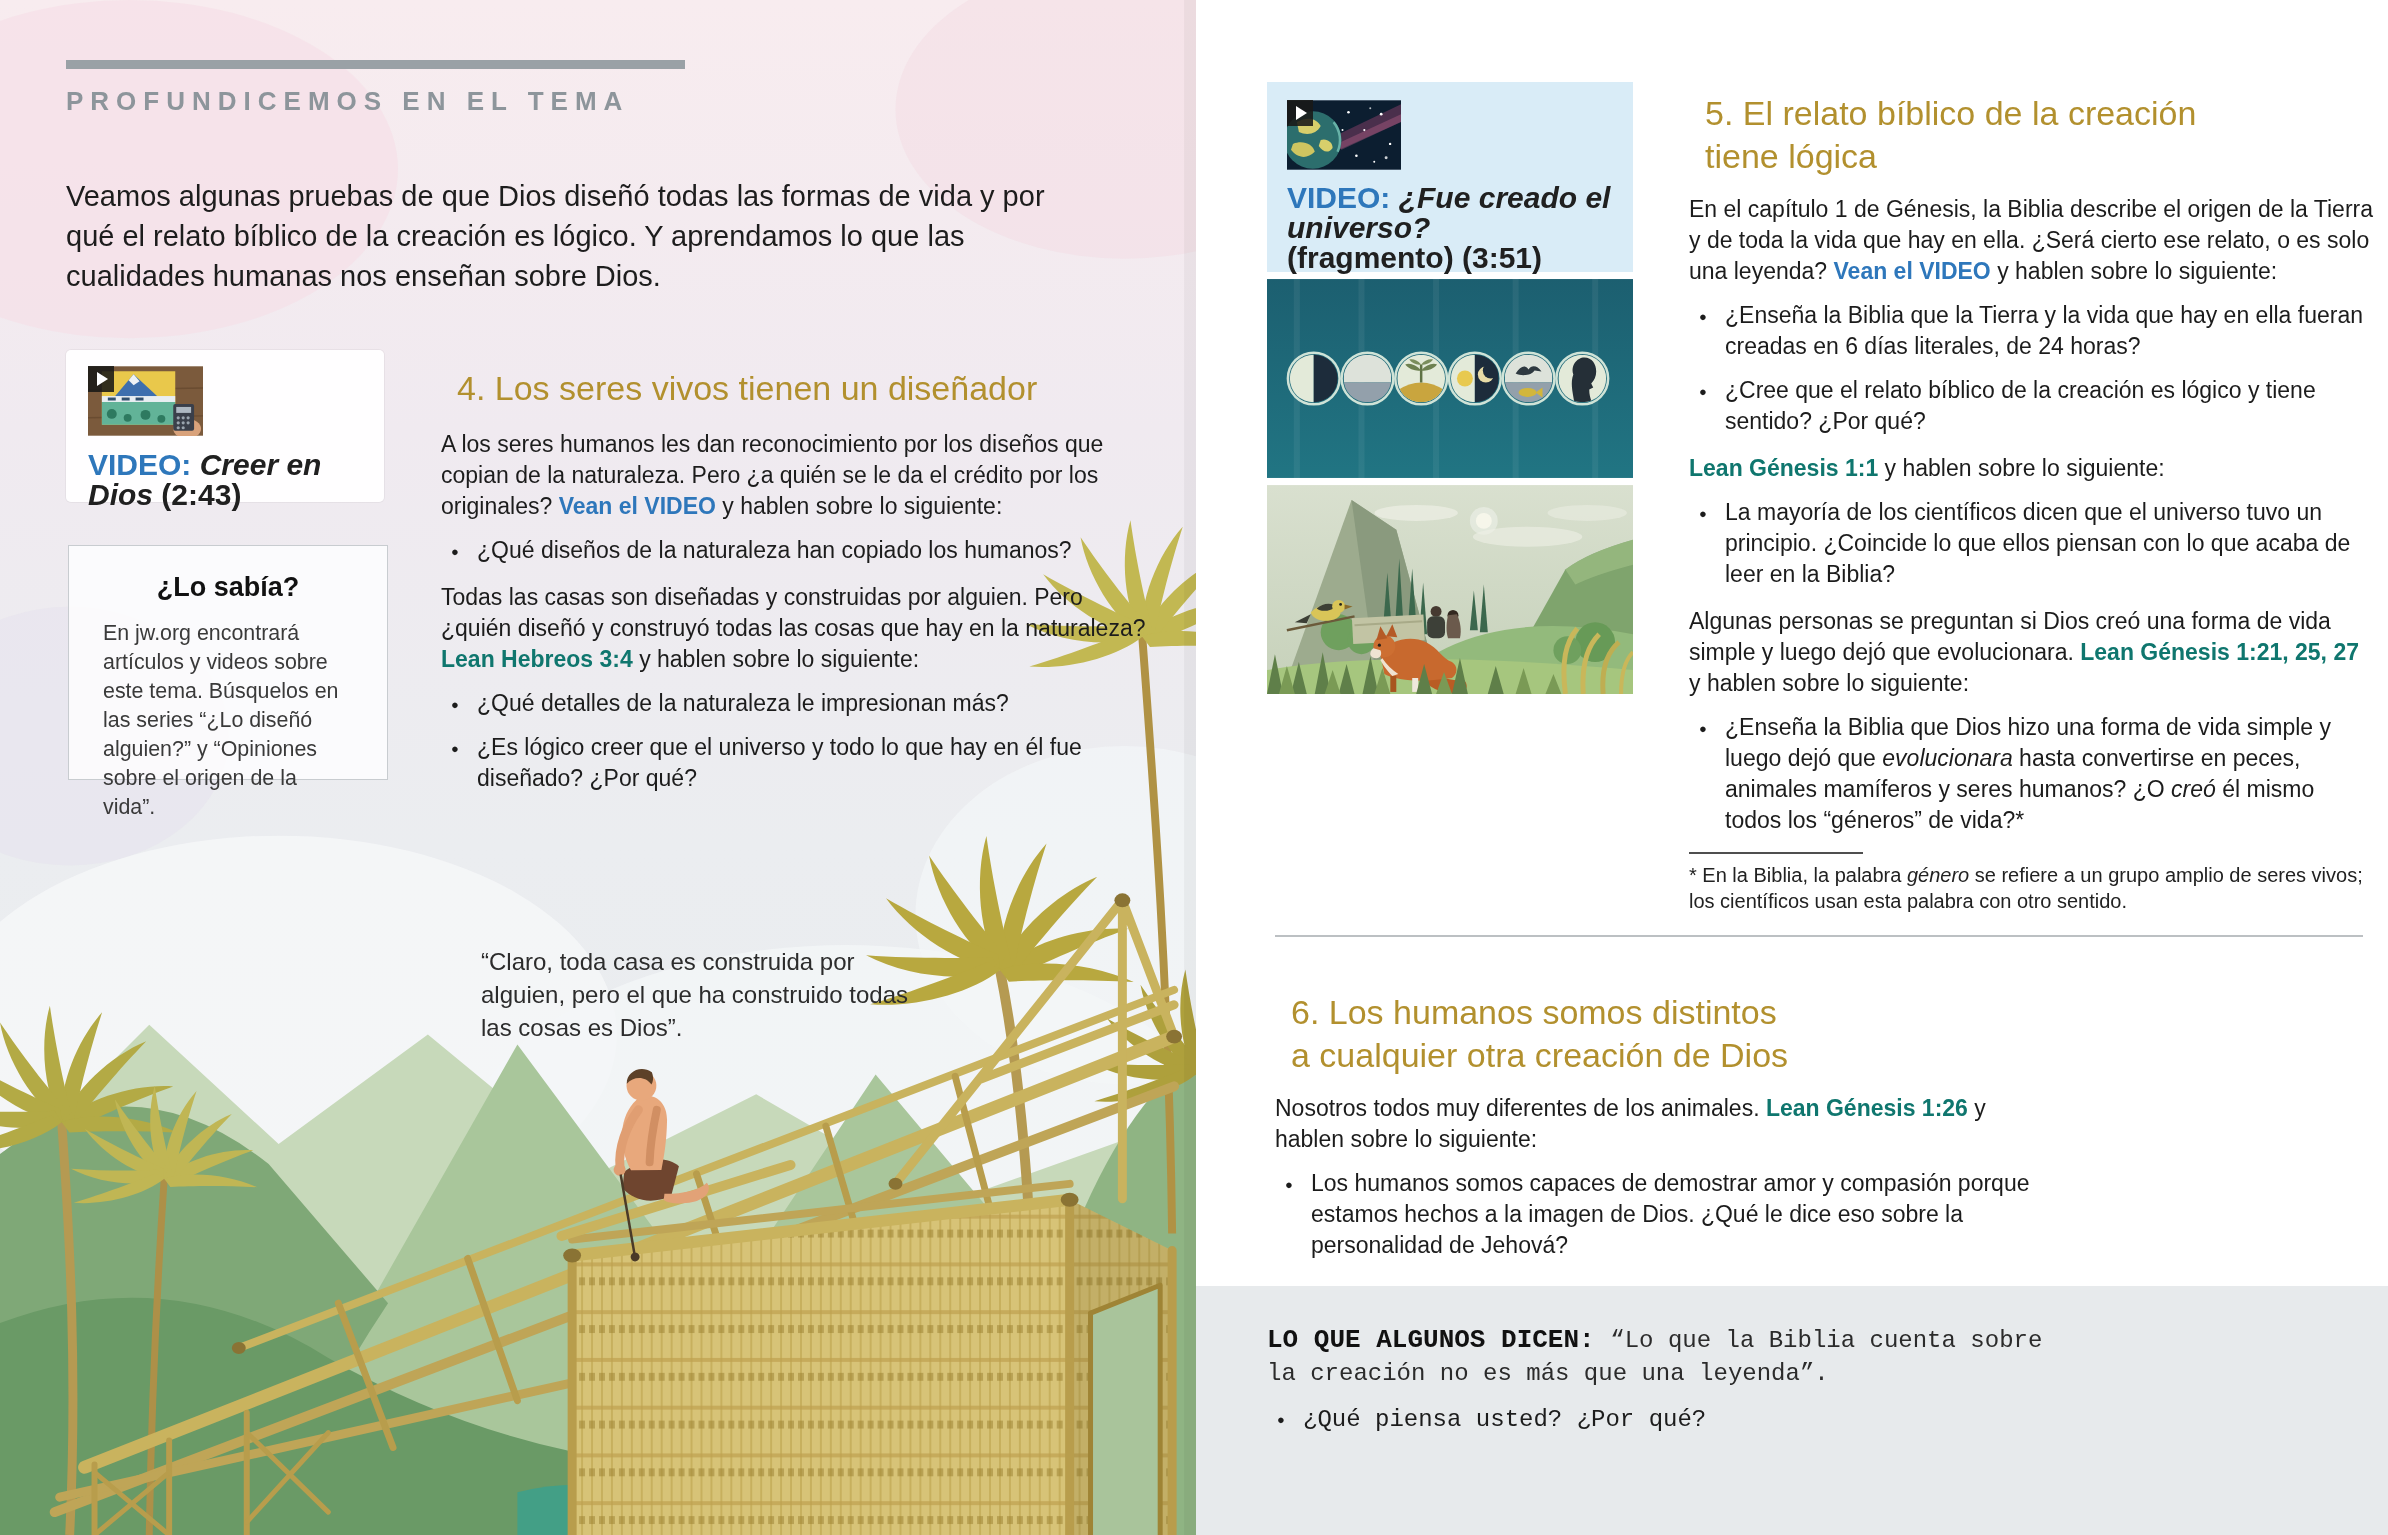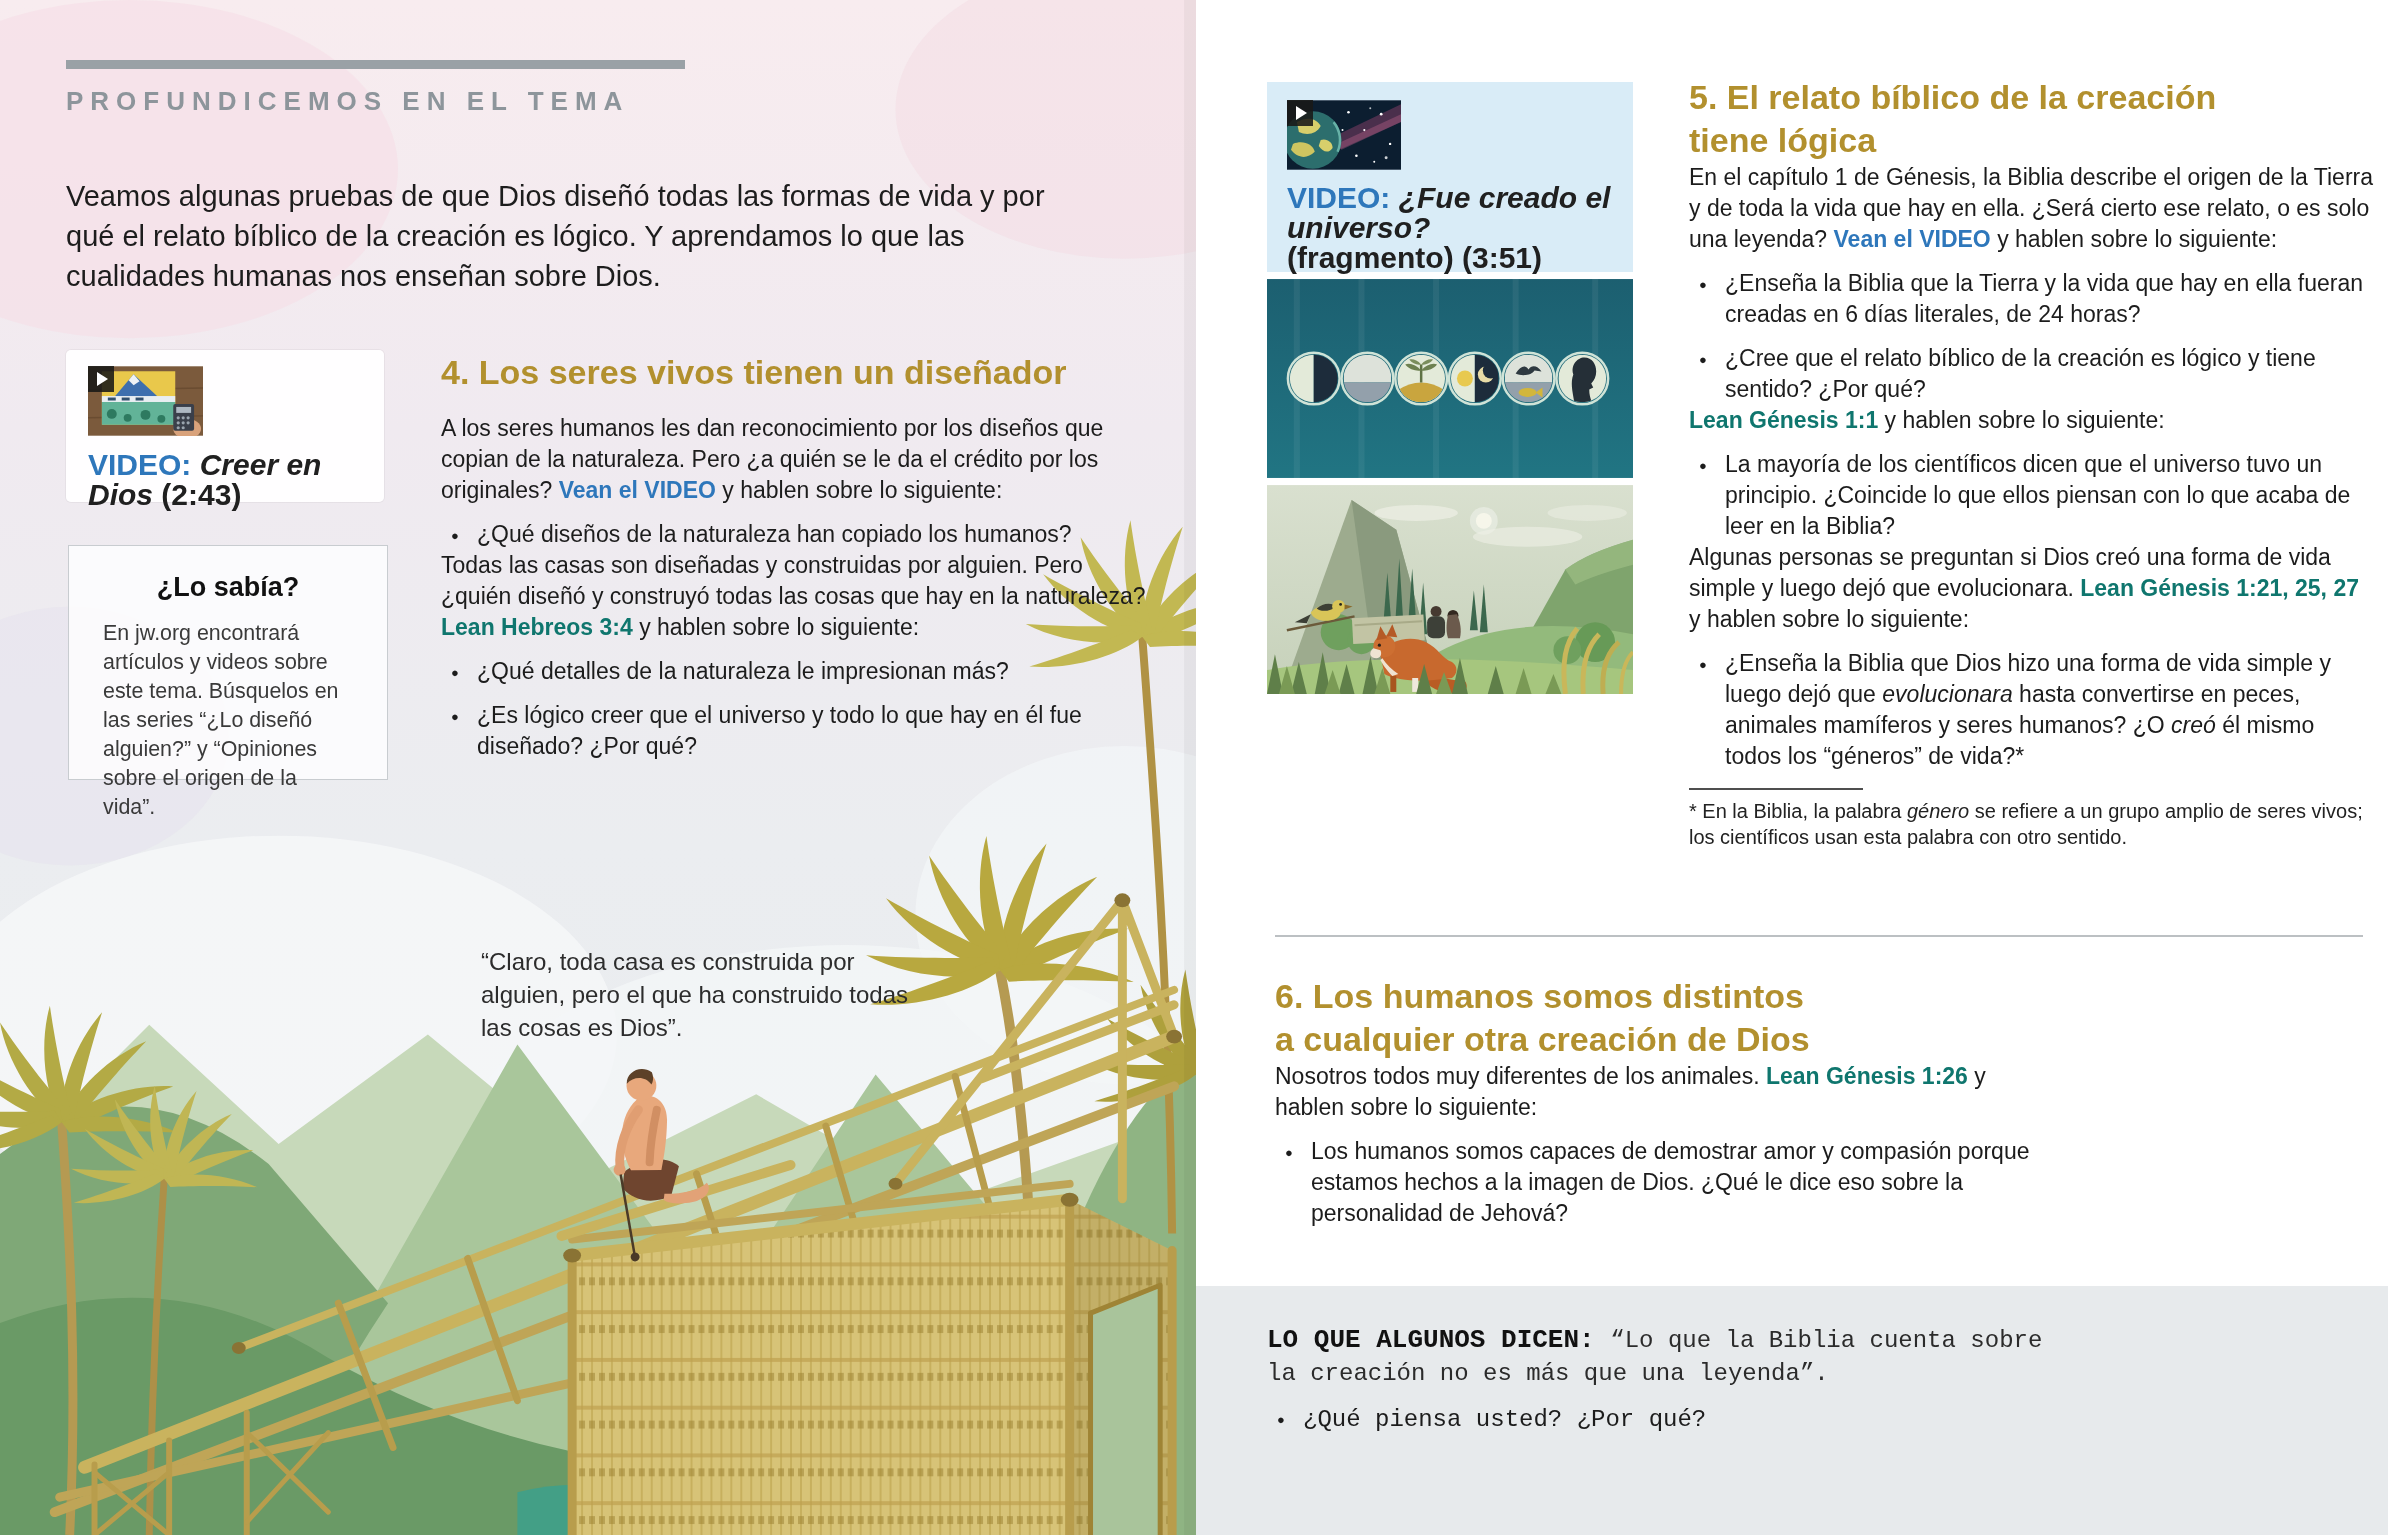--- a/index.html
+++ b/index.html
@@ -18,23 +18,23 @@
   .play{position:absolute;left:0;top:0;width:26px;height:26px;background:rgba(25,25,23,.88);}
   .play::after{content:"";position:absolute;left:9px;top:6px;border-left:11px solid #fff;border-top:7px solid transparent;border-bottom:7px solid transparent;}
   .vcap{position:absolute;left:22px;top:100px;font-size:30px;font-weight:bold;line-height:30px;color:#202020;width:284px;}
   .lk-blue{color:#2e77bb;font-weight:bold;text-decoration:none;cursor:pointer;}
   .lk-gold{color:#0f766e;font-weight:bold;text-decoration:none;cursor:pointer;}
   .vtitle-it{font-style:italic;}
   .knowbox{position:absolute;left:68px;top:545px;width:320px;height:235px;background:rgba(253,253,254,.88);border:1px solid #c8ccd0;padding:26px 34px 0 34px;}
   .knowbox h3{margin:0 0 16px 0;font-size:27px;color:#111;text-align:center;}
   .knowbox p{margin:0;font-size:21.4px;line-height:29px;color:#3a3a3a;}
   .sec4{position:absolute;left:441px;top:351px;width:708px;}
-  .h2{font-size:34px;font-weight:bold;color:#b2902e;line-height:42px;margin:0;}
+  .h2{font-size:34px;font-weight:normal;color:#b2902e;line-height:42px;margin:16px;}
   .body-p{font-size:23px;line-height:31px;margin:0;color:#1c1c1c;}
-  .mt20{margin-top:20px;} .mt16{}
+  .mt20{margin-top:20px;} .mt16{margin-top:16px;}
   ul.q{list-style:none;margin:0;padding:0;}
   ul.q li{position:relative;padding-left:36px;margin-top:13px;font-size:23px;line-height:31px;}
   ul.q li::before{content:"●";position:absolute;left:10px;top:1px;font-size:13px;color:#1c1c1c;}
   .quote{position:absolute;left:441px;top:921px;width:428px;font-size:24px;line-height:33px;color:#2c2c2c;}
   
   .right-page{position:absolute;left:1196px;top:0;width:1192px;height:1535px;background:#ffffff;}
   .vcard2{position:absolute;left:71px;top:82px;width:366px;height:190px;background:#d9ecf7;}
   .vcard2 .thumb{left:20px;top:18px;width:114px;height:70px;}
   .vcard2 .vcap{left:20px;top:101px;width:328px;}
   .img-teal{position:absolute;left:71px;top:279px;width:366px;height:199px;}

